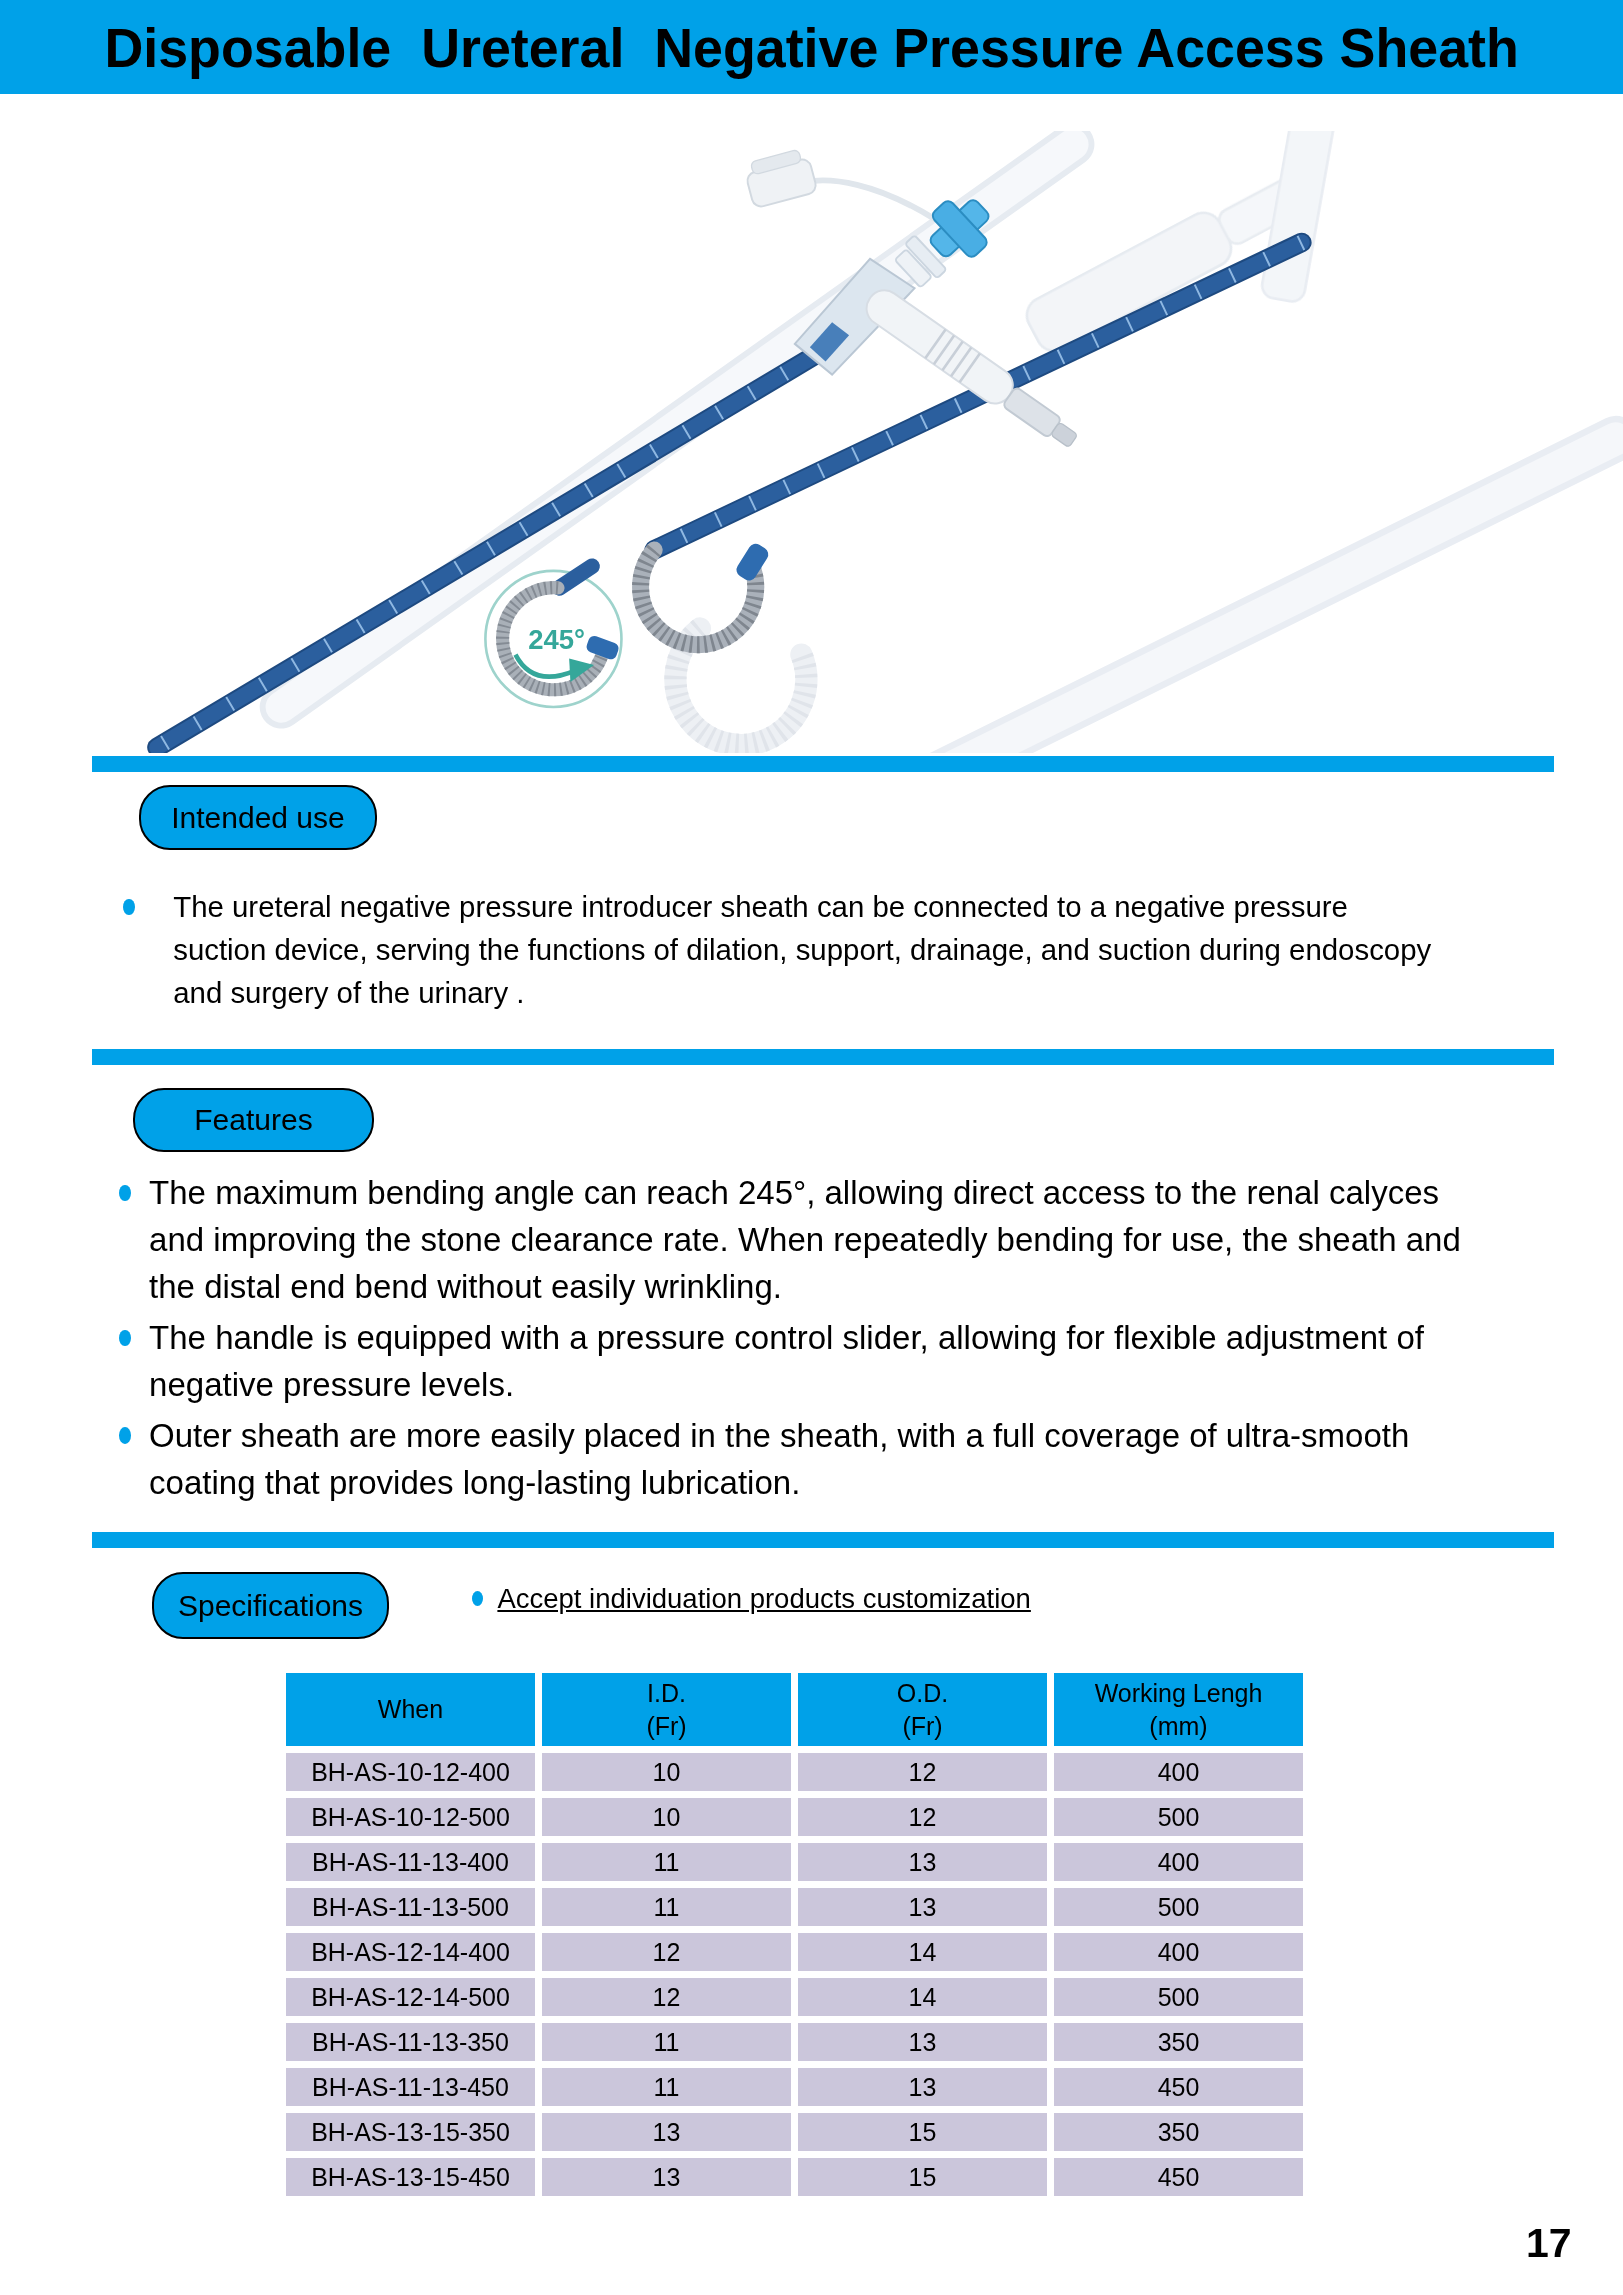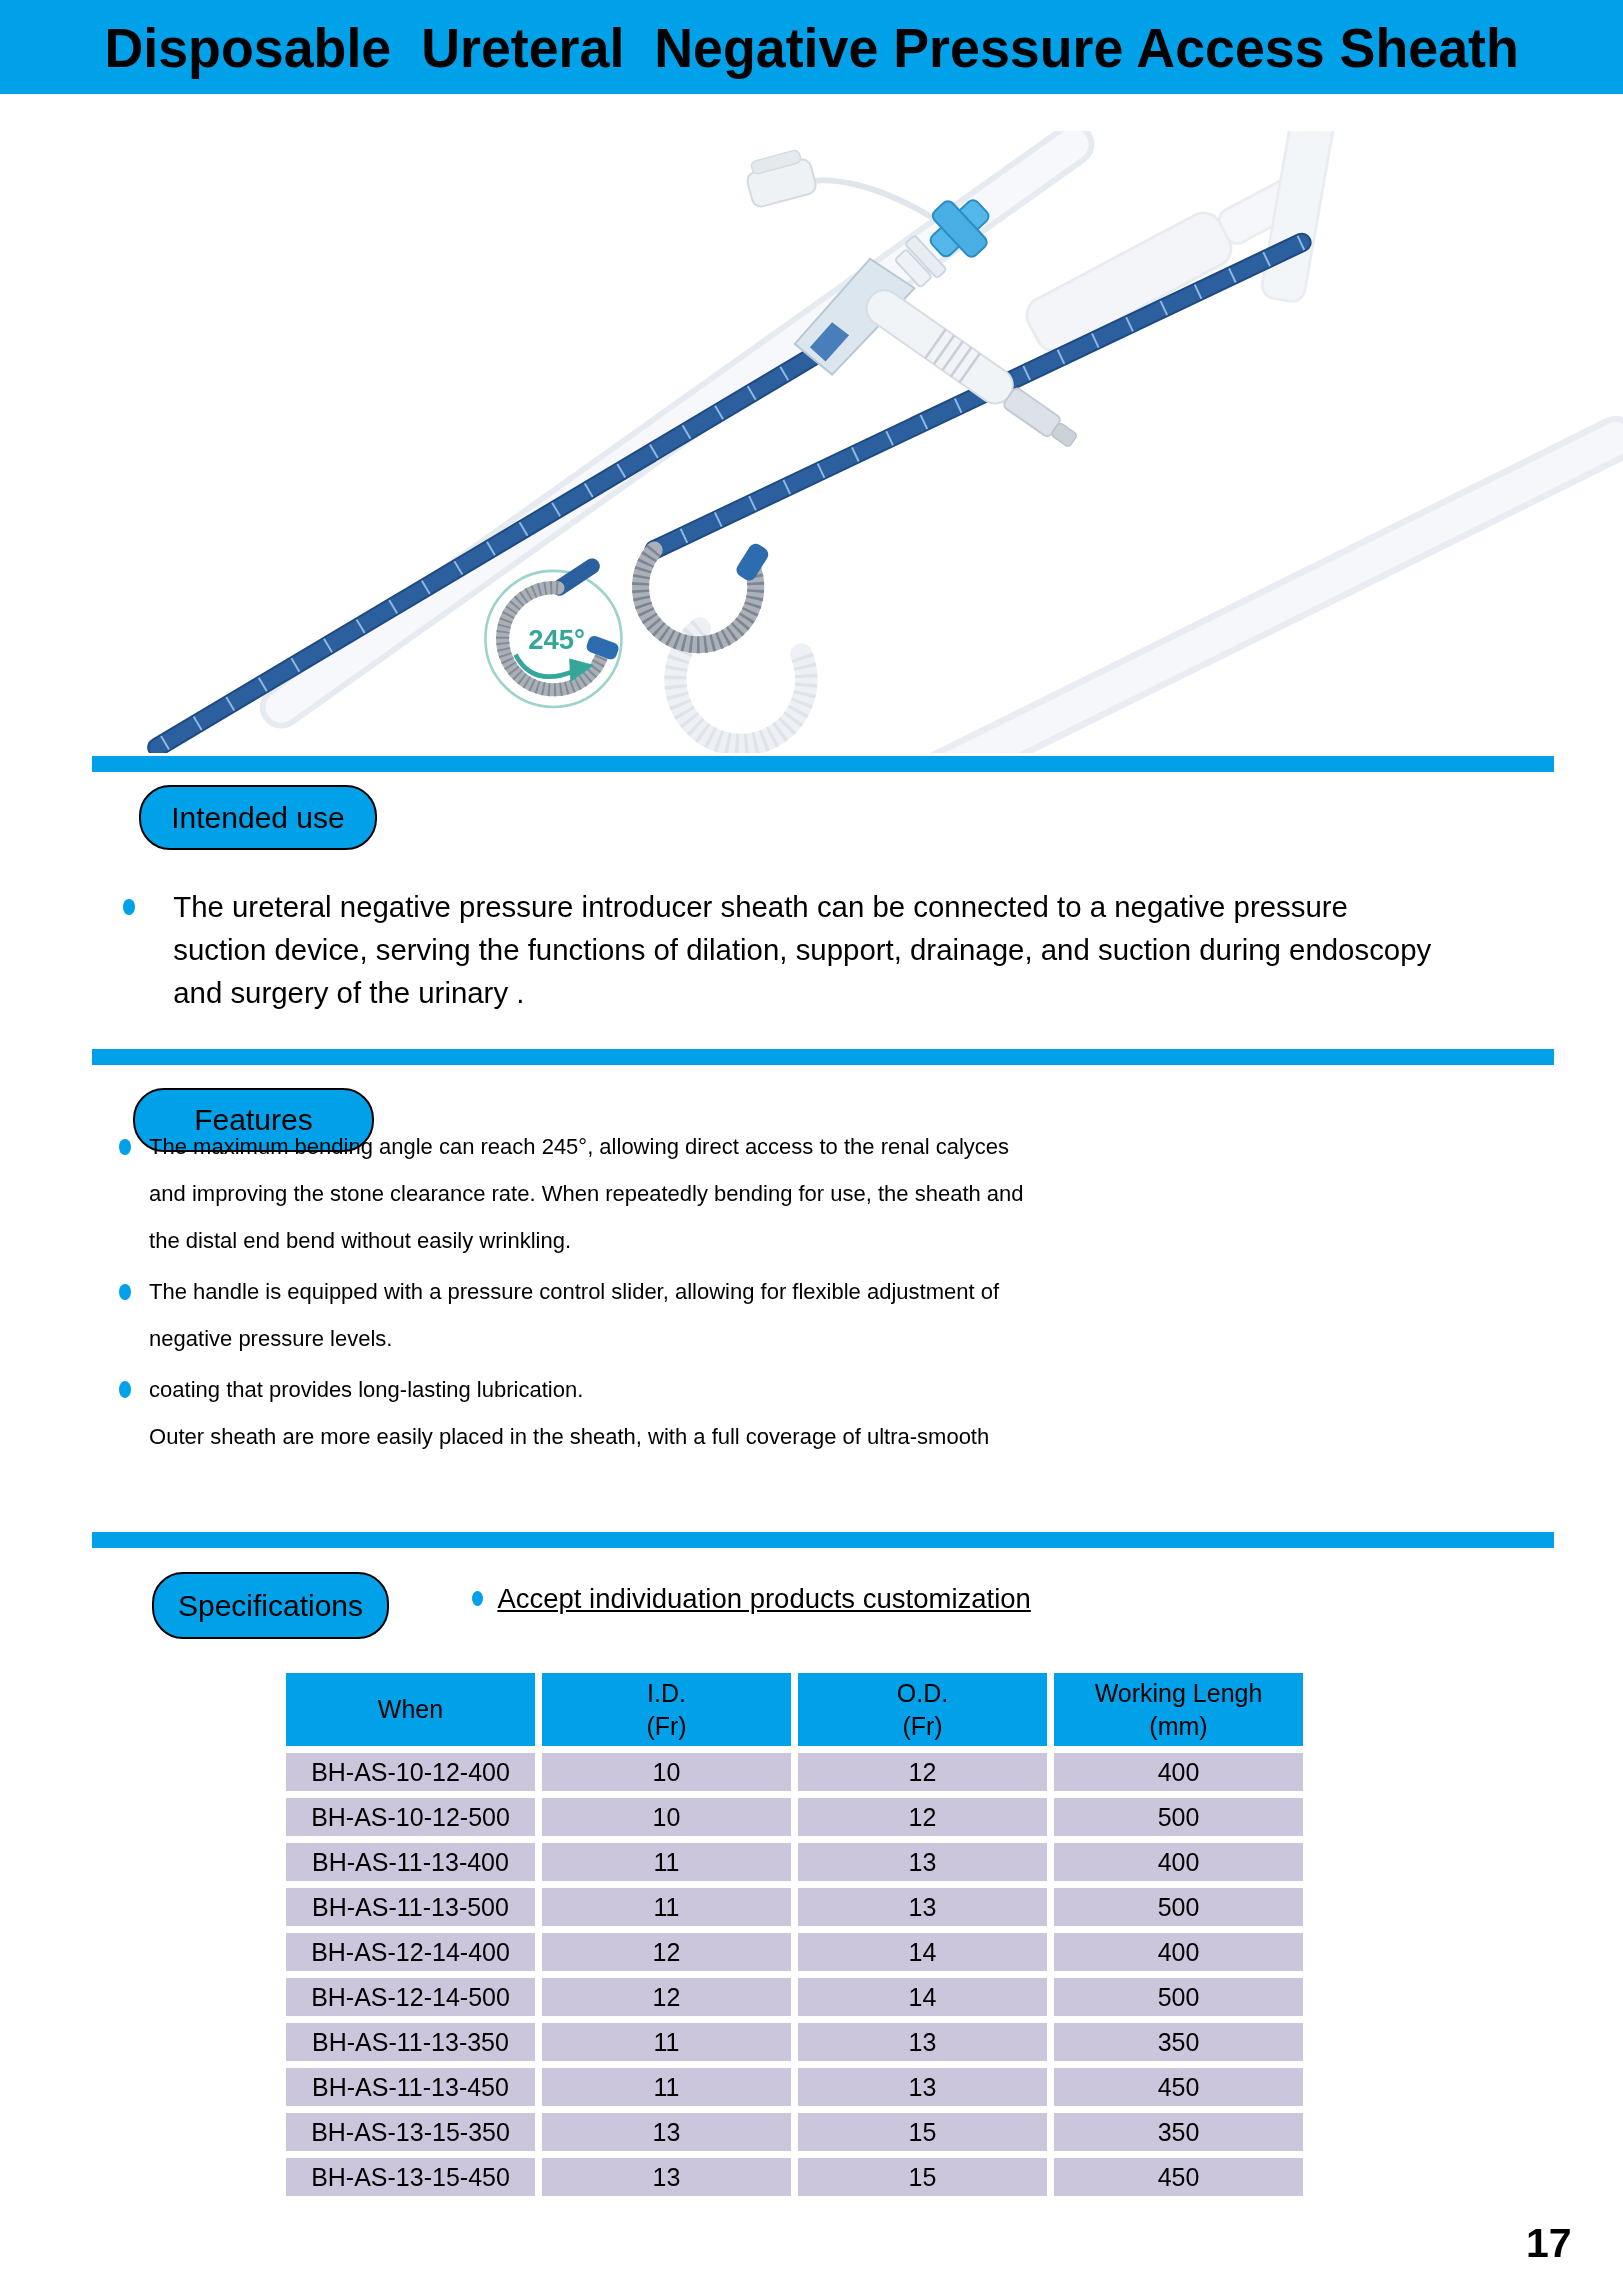--- a/index.html
+++ b/index.html
@@ -42,21 +42,21 @@
     flex:0 0 auto;width:11.8px;height:16.4px;border-radius:50%;
     background:var(--accent);display:inline-block;
   }
   .intended{
     position:absolute;left:123px;top:885px;display:flex;
     font-size:29.4px;line-height:43px;gap:24px;
   }
   .intended .dot{margin:13.7px 14.4px 0 0;}
   .intended .line{white-space:pre;}
   .features-list{
-    position:absolute;left:119px;top:1123px;font-size:22px;line-height:47px;
+    position:absolute;left:119px;top:1169px;font-size:33px;line-height:47px;
   }
   .bullet-item{display:flex;margin-bottom:3.9px;}
   .bullet-item .dot{margin:15.7px 18.3px 0 0;}
   .bullet-item .line{white-space:pre;}
   .spec-note{
     position:absolute;left:472px;top:1578px;display:flex;
     font-size:27.5px;line-height:41px;text-decoration:underline;
   }
   .spec-note .dot{width:11px;height:15px;margin:13px 14.4px 0 0;}
   .spec-note .line{white-space:pre;}
@@ -192,22 +192,22 @@
       <div class="bullet-item">
         <span class="dot"></span>
         <div class="lines">
           <div class="line">The handle is equipped with a pressure control slider, allowing for flexible adjustment of</div>
           <div class="line">negative pressure levels.</div>
         </div>
       </div>
       <div class="bullet-item">
         <span class="dot"></span>
         <div class="lines">
+          <div class="line">Outer sheath are more easily placed in the sheath, with a full coverage of ultra-smooth</div>
           <div class="line">coating that provides long-lasting lubrication.</div>
-          <div class="line">Outer sheath are more easily placed in the sheath, with a full coverage of ultra-smooth</div>
         </div>
       </div>
     </div>
 
   <div class="pill pill-specs">
     <span>Specifications</span>
   </div>
   <div class="spec-note">
     <span class="dot"></span>
     <div class="lines">

